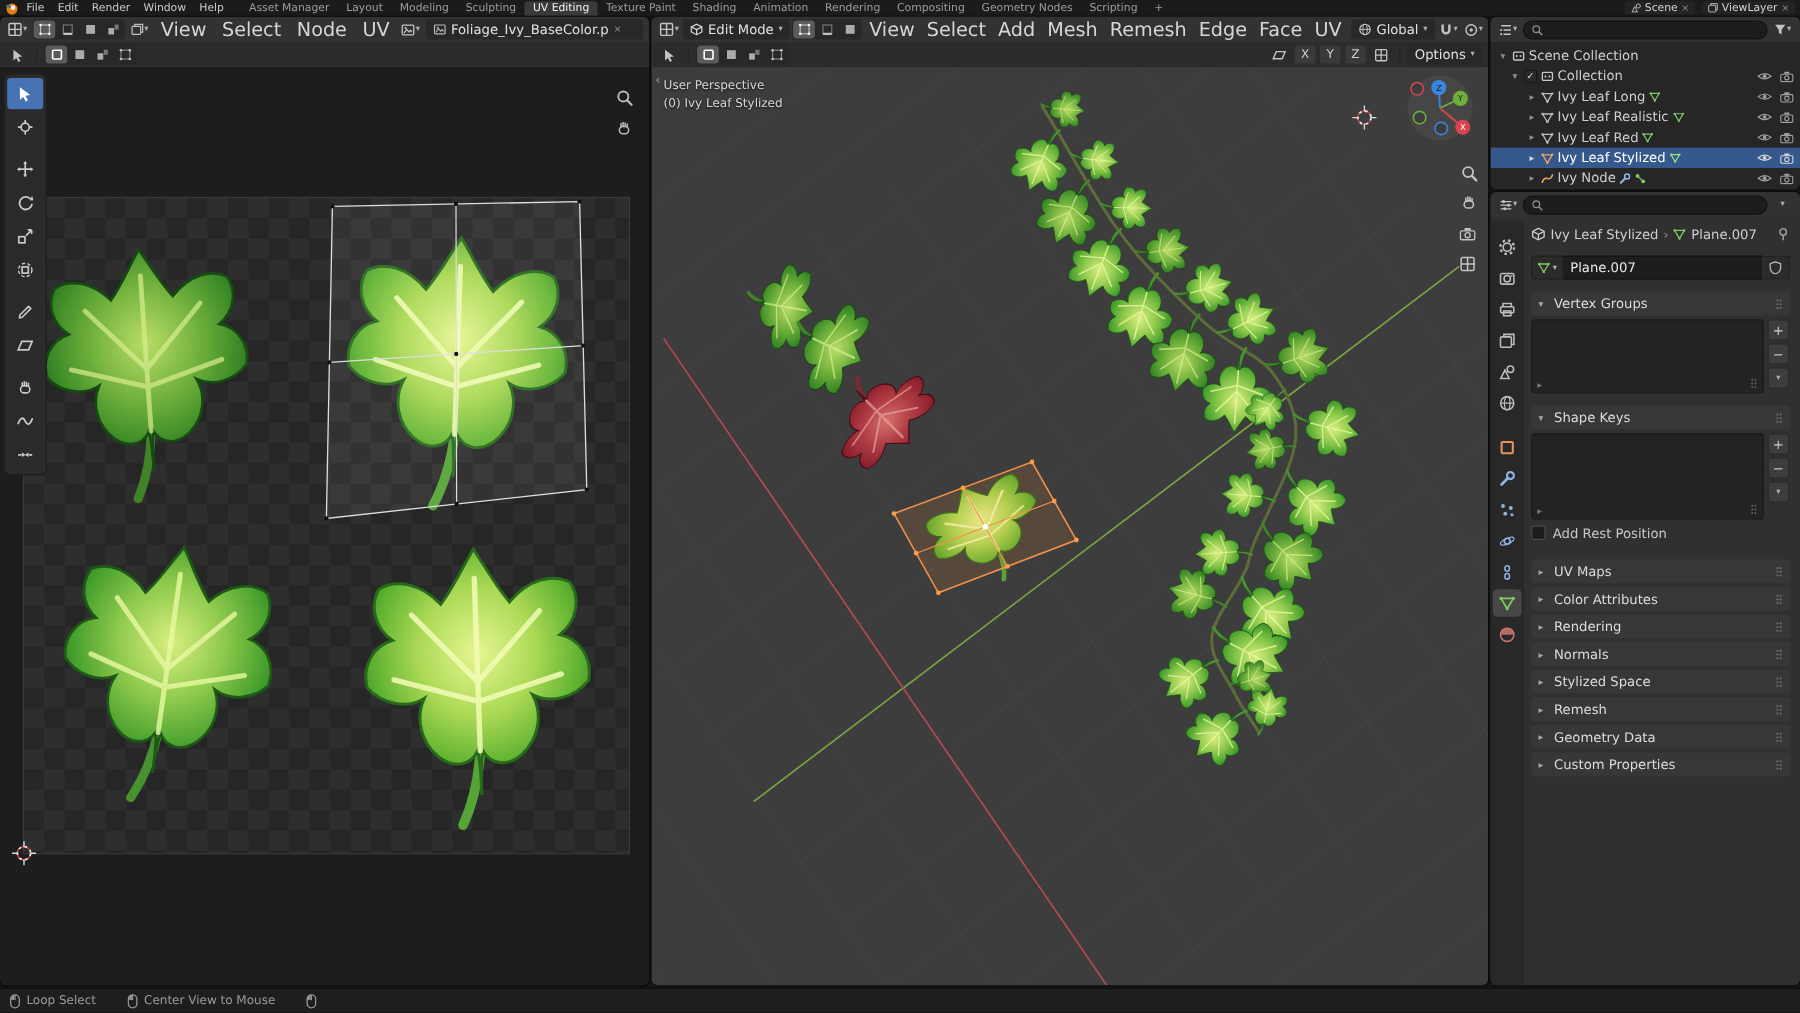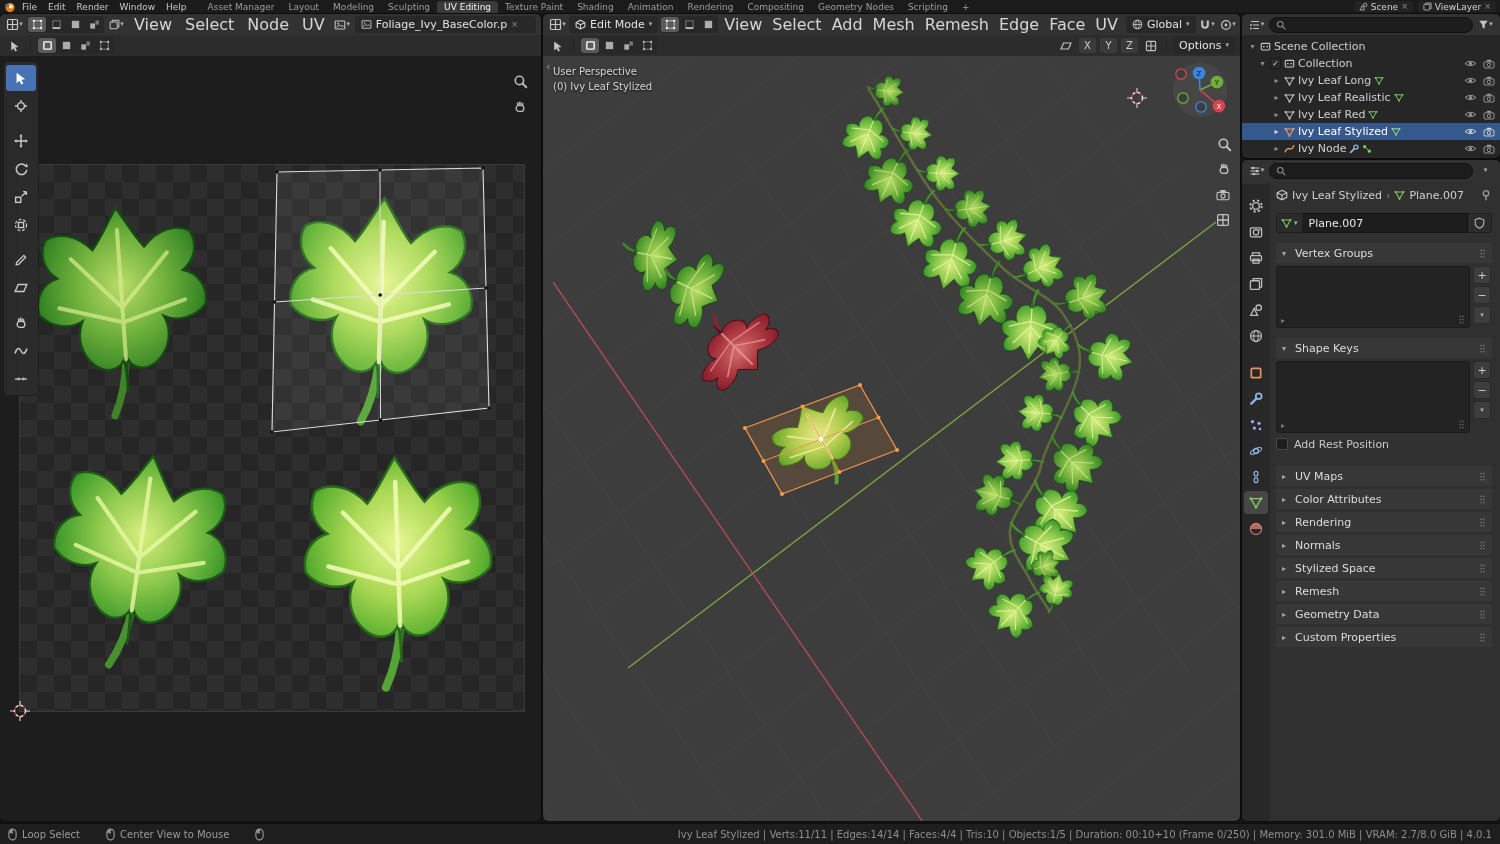--- a/index.html
+++ b/index.html
@@ -1229,16 +1229,15 @@
     </span>
     <span class="hint">
       <svg class="sic" width="9" height="13" style="color:#9a9a9a">
           <use href="#i-mouse"></use>
         </svg>
       <span>Center View to Mouse</span>
     </span>
     <svg class="sic" width="9" height="13" style="color:#9a9a9a">
         <use href="#i-mouse"></use>
       </svg>
-    <span class="stats">Ivy Leaf Stylized | Verts:11/11 | Edges:14/14 | Faces:4/4 | Tris:10 | Objects:1/5 | Duration: 00:10+10 (Frame 0/250) | Memory: 301.0 MiB | VRAM: 2.7/8.0 GiB | 4.0.1</span>
   </div>
 
 </div>
 
 </body></html>

